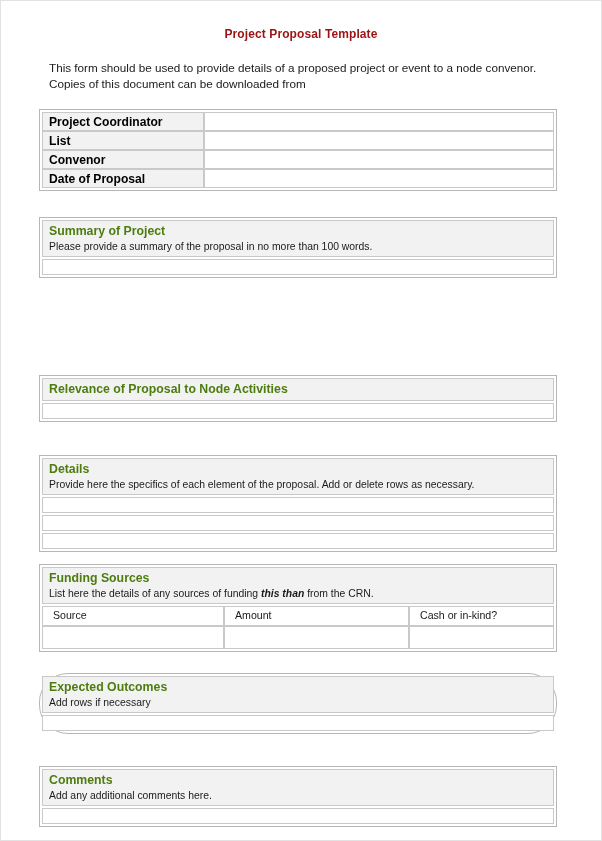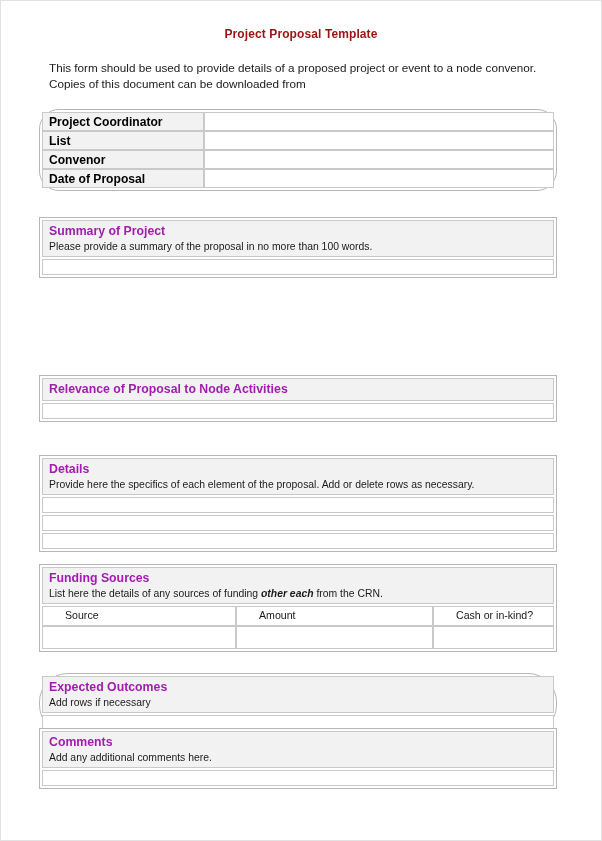--- a/index.html
+++ b/index.html
@@ -77,21 +77,21 @@
 
   
   .sec-head {
     background: #f2f2f2;
     border: 1px solid #c9c9c9;
     padding: 3px 6px 3px 6px;
   }
   .sec-title {
     font-size: 12.3px;
     font-weight: bold;
-    color: #a21caf;
+    color: #4d7c0f;
     line-height: 1.18;
   }
   .sec-desc {
     font-size: 10.4px;
     color: #1a1a1a;
     line-height: 1.25;
     margin-top: 1px;
   }
   .sec-desc .em {
     font-weight: bold;
@@ -109,21 +109,21 @@
   .fund-table {
     width: 100%;
     border-collapse: separate;
     border-spacing: 0;
     table-layout: fixed;
     margin-top: 2px;
   }
   .fund-table td {
     border: 1px solid #c9c9c9;
     font-size: 10.6px;
-    padding: 2px 0 2px 22px;
+    padding: 2px 0 2px 10px;
     vertical-align: top;
     background: #ffffff;
     color: #1a1a1a;
   }
   .fund-table tr.head td {
     height: 14px;
   }
   .fund-table tr.entry td {
     height: 17px;
   }
@@ -132,21 +132,21 @@
 </style>
 </head>
 <body>
 
 <div class="page">
 
   <h1 class="doc-title">Project Proposal Template</h1>
 
   <p class="intro">This form should be used to provide details of a proposed project or event to a node convenor. Copies of this document can be downloaded from</p>
 
-  <div class="block" style="top:108px;border-radius:20px;">
+  <div class="block" style="top:108px;">
     <table class="id-table">
       <tbody>
           <tr>
         <td class="lbl">Project Coordinator</td>
         <td class="val"></td>
       </tr>
       <tr>
         <td class="lbl">List</td>
         <td class="val"></td>
       </tr>
@@ -184,21 +184,21 @@
       <div class="sec-desc">Provide here the specifics of each element of the proposal. Add or delete rows as necessary.</div>
     </div>
     <div class="field-row"></div>
     <div class="field-row"></div>
     <div class="field-row"></div>
   </div>
 
   <div class="block" style="top:563px;">
     <div class="sec-head">
       <div class="sec-title">Funding Sources</div>
-      <div class="sec-desc"><span>List here the details of any sources of funding </span><span class="em">other each</span><span> from the CRN.</span></div>
+      <div class="sec-desc"><span>List here the details of any sources of funding </span><span class="em">this than</span><span> from the CRN.</span></div>
     </div>
     <table class="fund-table">
       <tbody>
           <tr class="head">
         <td class="c1">Source</td>
         <td class="c2">Amount</td>
         <td>Cash or in-kind?</td>
       </tr>
       <tr class="entry">
         <td class="c1"></td>
@@ -210,21 +210,21 @@
   </div>
 
   <div class="block" style="top:672px;border-radius:29px;">
     <div class="sec-head">
       <div class="sec-title">Expected Outcomes</div>
       <div class="sec-desc">Add rows if necessary</div>
     </div>
     <div class="field-row"></div>
   </div>
 
-  <div class="block" style="top:727px;">
+  <div class="block" style="top:765px;">
     <div class="sec-head">
       <div class="sec-title">Comments</div>
       <div class="sec-desc">Add any additional comments here.</div>
     </div>
     <div class="field-row"></div>
   </div>
 
 </div>
 
 </body></html>

